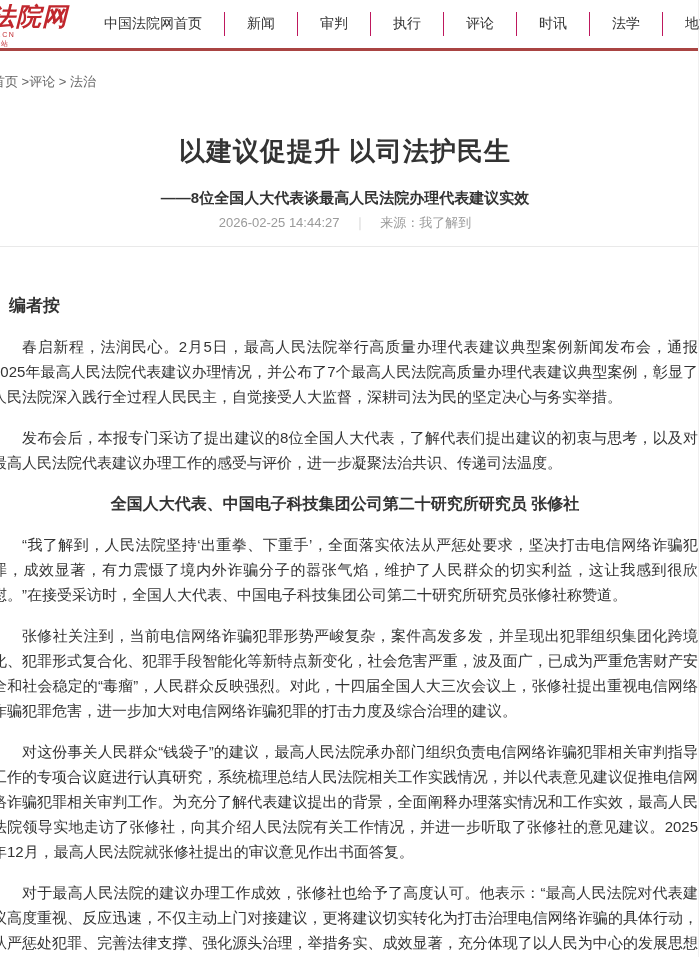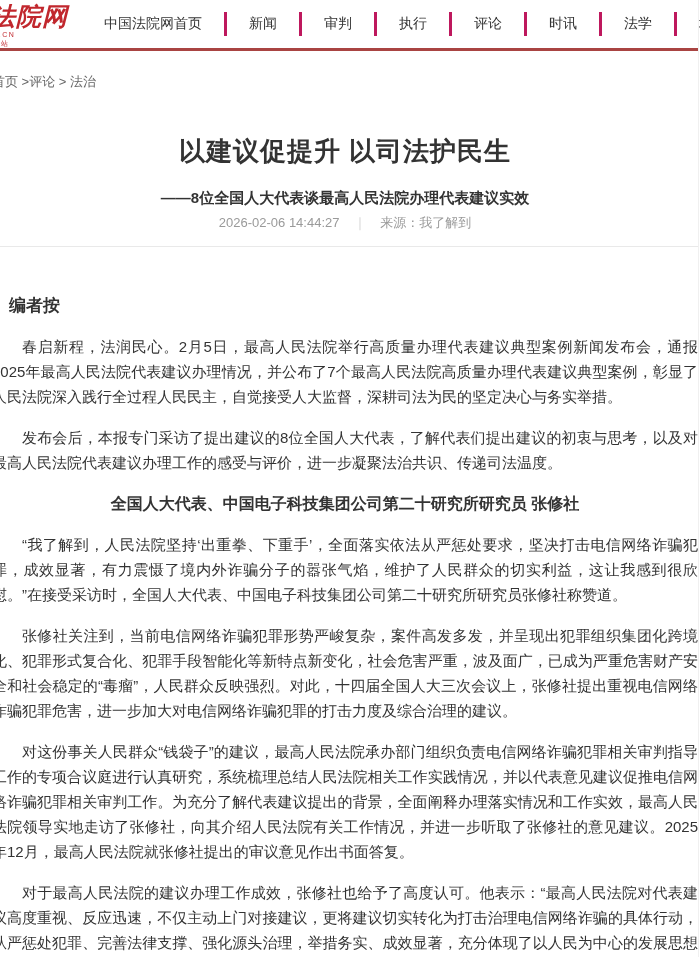--- a/index.html
+++ b/index.html
@@ -9,21 +9,21 @@
   .site{position:absolute;left:-62px;top:0;width:760px;background:#fff;border-right:1px solid #f0f0f0;}
 
   
   .header{height:48px;display:flex;align-items:center;border-bottom:3px solid #a94442;}
   .logo{width:132px;flex:0 0 auto;padding-top:2px;line-height:1;cursor:pointer;}
   .logo-main{font-size:25px;font-weight:bold;font-style:italic;color:#c1272d;letter-spacing:1px;white-space:nowrap;}
   .logo-domain{font-size:7px;color:#c1272d;letter-spacing:1.5px;margin-top:2px;white-space:nowrap;}
   .logo-tagline{font-size:7px;color:#c1272d;letter-spacing:2px;margin-top:2px;white-space:nowrap;}
   .nav{display:flex;align-items:center;margin-left:12px;}
   .nav a{display:inline-block;padding:3px 22px;font-size:14px;color:#333;text-decoration:none;white-space:nowrap;cursor:pointer;}
-  .nav a + a{border-left:3px solid #be185d;}
+  .nav a + a{border-left:1px solid #be185d;}
 
   
   .breadcrumb{padding:22px 0 12px 54px;font-size:13px;color:#666;cursor:pointer;}
 
   
   .article{margin-left:54px;width:706px;}
   .article-title{margin:30px 0 0;text-align:center;font-size:26px;font-weight:bold;color:#333;letter-spacing:1px;line-height:36px;}
   .article-subtitle{margin:18px 0 0;text-align:center;font-size:15px;font-weight:bold;color:#333;line-height:21px;}
   .article-meta{margin-top:6px;text-align:center;font-size:13px;color:#9a9a9a;line-height:18px;padding-bottom:14px;border-bottom:1px solid #e9e9e9;}
   .article-meta .sep{margin:0 14px;color:#cfcfcf;}
@@ -56,21 +56,21 @@
       </nav>
     </div>
 
     <div class="breadcrumb">首页 &gt;评论 &gt; 法治</div>
 
     <div class="article">
       <h1 class="article-title">以建议促提升 以司法护民生</h1>
       <h2 class="article-subtitle">——8位全国人大代表谈最高人民法院办理代表建议实效</h2>
 
       <div class="article-meta">
-        <span>2026-02-06 14:44:27</span><span class="sep">｜</span><span>来源：</span><span>我了解到</span>
+        <span>2026-02-25 14:44:27</span><span class="sep">｜</span><span>来源：</span><span>我了解到</span>
       </div>
 
       <div class="article-body">
         <p class="editor-note">编者按</p>
         <p>春启新程，法润民心。2月5日，最高人民法院举行高质量办理代表建议典型案例新闻发布会，通报2025年最高人民法院代表建议办理情况，并公布了7个最高人民法院高质量办理代表建议典型案例，彰显了人民法院深入践行全过程人民民主，自觉接受人大监督，深耕司法为民的坚定决心与务实举措。</p>
         <p>发布会后，本报专门采访了提出建议的8位全国人大代表，了解代表们提出建议的初衷与思考，以及对最高人民法院代表建议办理工作的感受与评价，进一步凝聚法治共识、传递司法温度。</p>
         <p class="section-heading">全国人大代表、中国电子科技集团公司第二十研究所研究员 张修社</p>
         <p>“我了解到，人民法院坚持‘出重拳、下重手’，全面落实依法从严惩处要求，坚决打击电信网络诈骗犯罪，成效显著，有力震慑了境内外诈骗分子的嚣张气焰，维护了人民群众的切实利益，这让我感到很欣慰。”在接受采访时，全国人大代表、中国电子科技集团公司第二十研究所研究员张修社称赞道。</p>
         <p>张修社关注到，当前电信网络诈骗犯罪形势严峻复杂，案件高发多发，并呈现出犯罪组织集团化跨境化、犯罪形式复合化、犯罪手段智能化等新特点新变化，社会危害严重，波及面广，已成为严重危害财产安全和社会稳定的“毒瘤”，人民群众反映强烈。对此，十四届全国人大三次会议上，张修社提出重视电信网络诈骗犯罪危害，进一步加大对电信网络诈骗犯罪的打击力度及综合治理的建议。</p>
         <p>对这份事关人民群众“钱袋子”的建议，最高人民法院承办部门组织负责电信网络诈骗犯罪相关审判指导工作的专项合议庭进行认真研究，系统梳理总结人民法院相关工作实践情况，并以代表意见建议促推电信网络诈骗犯罪相关审判工作。为充分了解代表建议提出的背景，全面阐释办理落实情况和工作实效，最高人民法院领导实地走访了张修社，向其介绍人民法院有关工作情况，并进一步听取了张修社的意见建议。2025年12月，最高人民法院就张修社提出的审议意见作出书面答复。</p>

